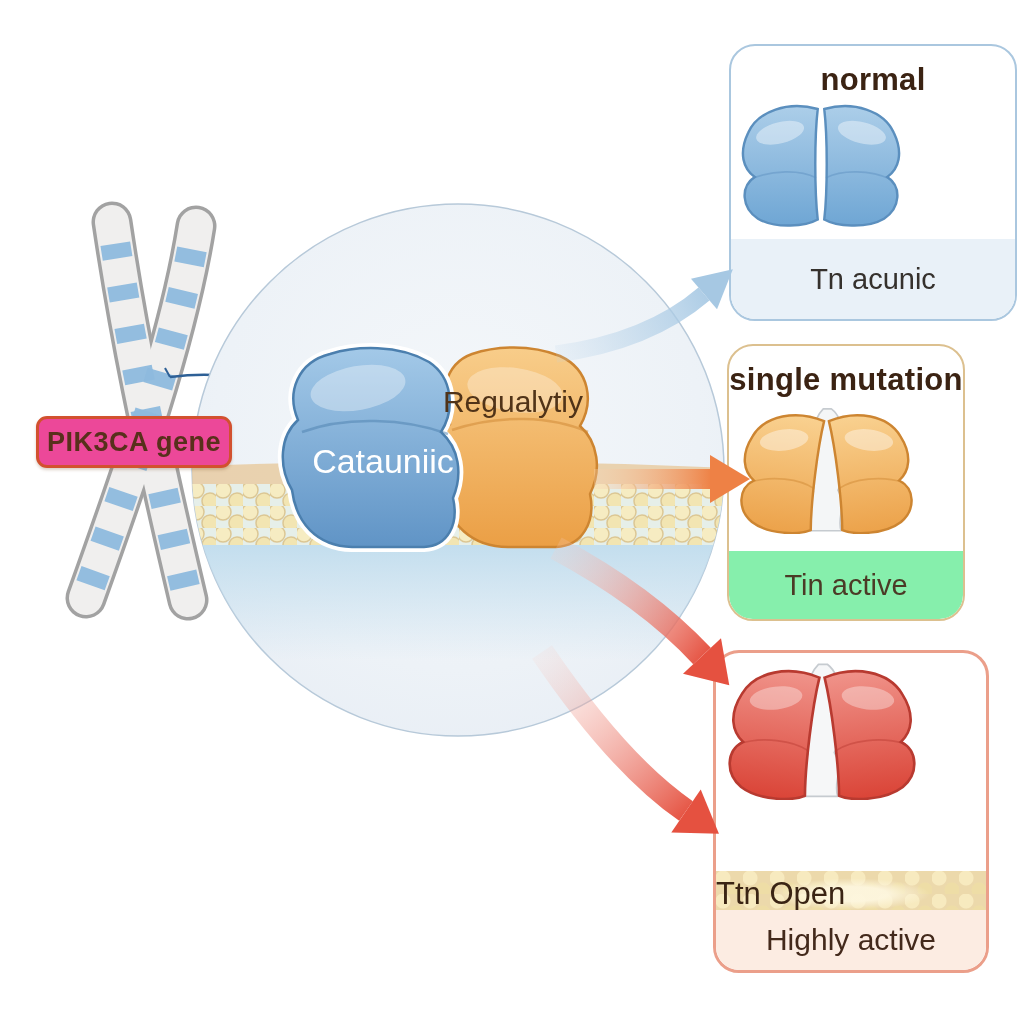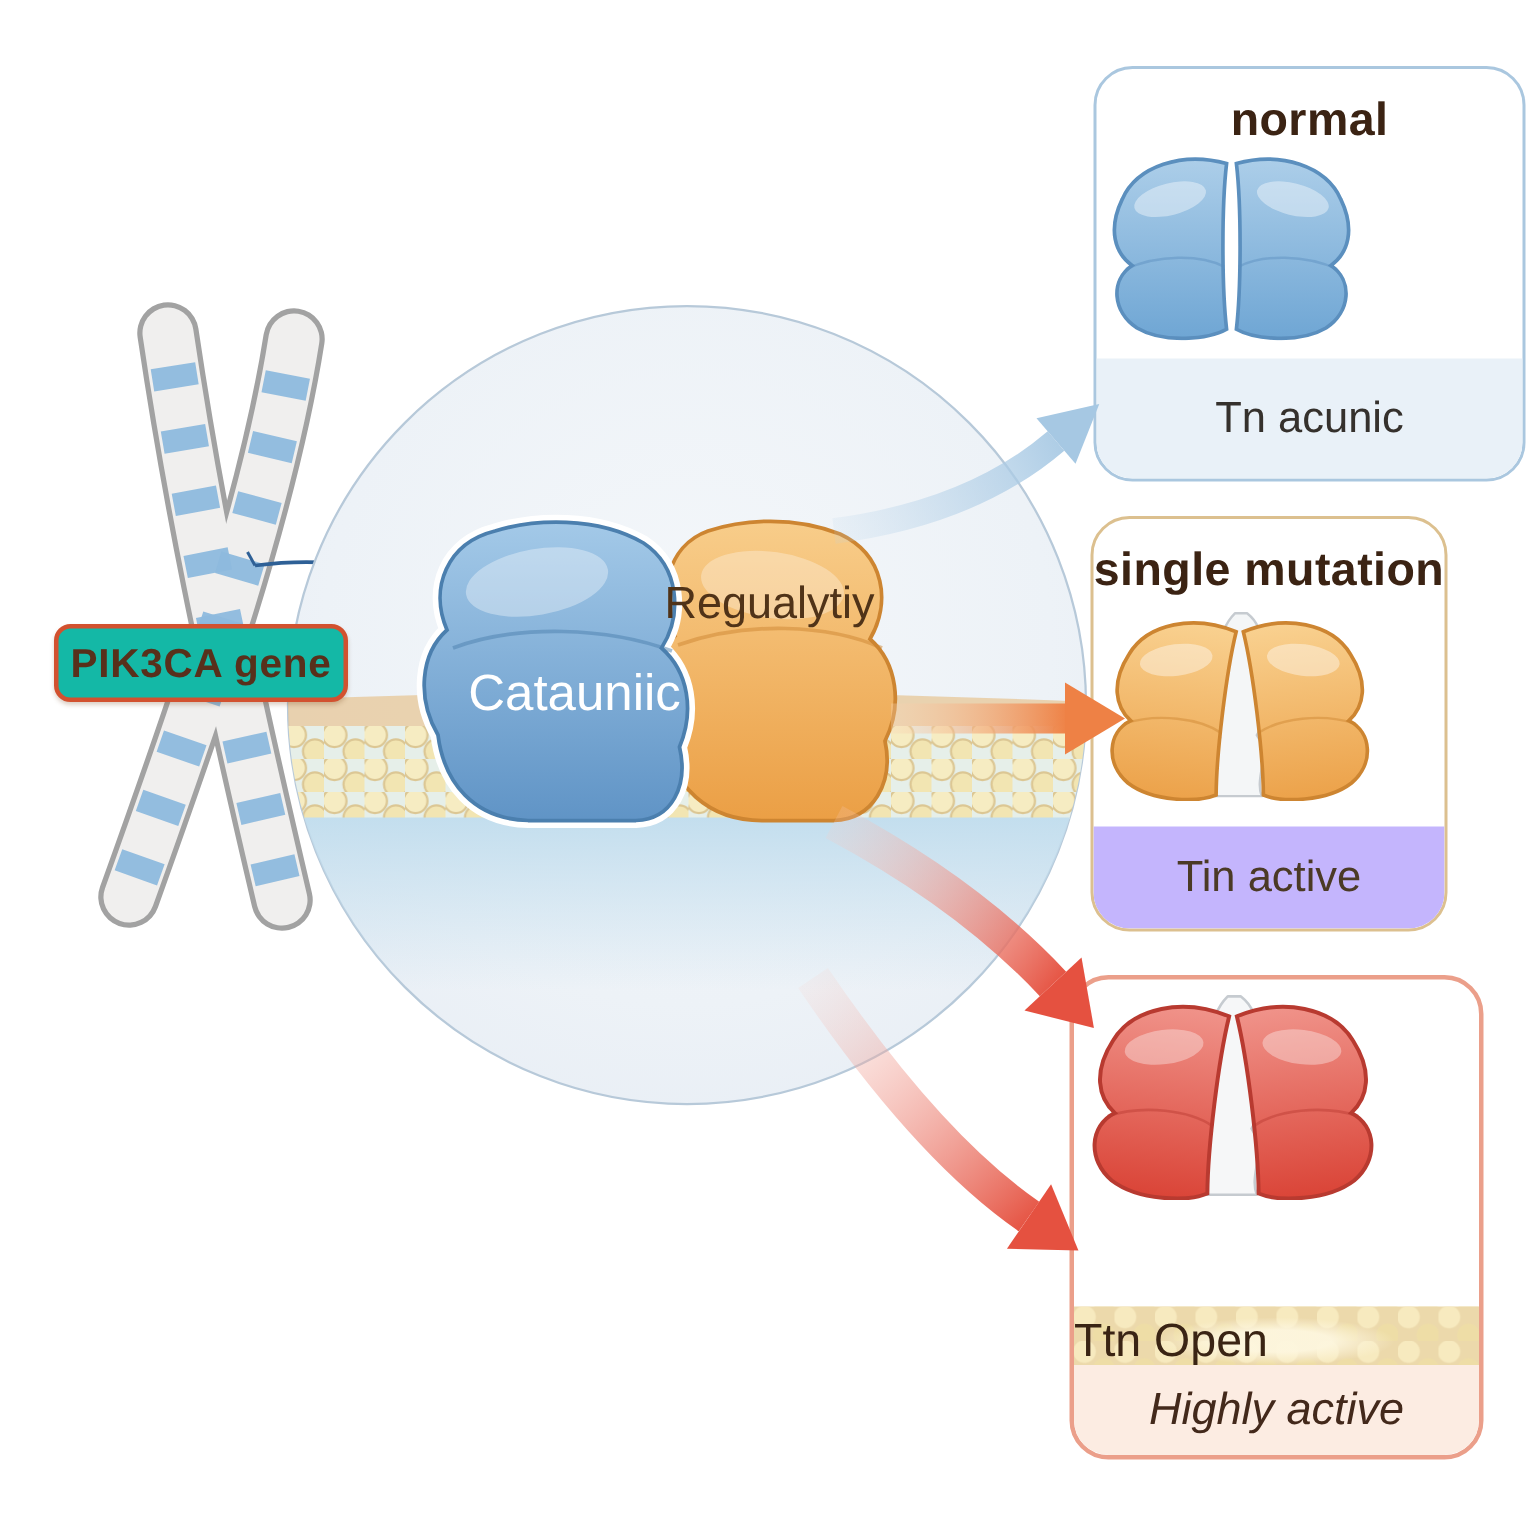--- a/index.html
+++ b/index.html
@@ -6,21 +6,21 @@
   .stage{
     position:relative;width:1024px;height:1024px;background:#ffffff;overflow:hidden;
     font-family:"Liberation Sans", sans-serif;
   }
   .stage svg{display:block;}
   #base-art{position:absolute;left:0;top:0;z-index:1;}
   #arrow-art{position:absolute;left:0;top:0;z-index:4;pointer-events:none;}
 
   .gene-label{
     position:absolute;left:36px;top:416px;width:190px;height:46px;z-index:3;
-    background:#14b8a6;border:3px solid #d2512f;border-radius:11px;
+    background:#ec4899;border:3px solid #d2512f;border-radius:11px;
     box-shadow:0 2px 3px rgba(120,70,30,.25);
     display:flex;align-items:center;justify-content:center;
     font-size:27px;font-weight:bold;color:#58301b;letter-spacing:.5px;
   }
 
   .panel{
     position:absolute;z-index:3;background:#ffffff;border-radius:26px;
     box-sizing:border-box;text-align:center;overflow:hidden;
   }
   .panel-normal{left:729px;top:44px;width:288px;height:277px;border:2px solid #aac7df;}
@@ -30,22 +30,22 @@
   .panel-title{
     margin-top:16px;font-size:31px;font-weight:bold;color:#3b2313;letter-spacing:.3px;
   }
   .panel-protein{margin-top:6px;}
   .status-strip{
     position:absolute;left:0;right:0;bottom:0;
     display:flex;align-items:center;justify-content:center;
     border-radius:0 0 23px 23px;
   }
   .panel-normal .status-strip{height:80px;background:#e9f1f8;}
-  .panel-single .status-strip{height:68px;background:#c4b5fd;}
-  .panel-double .status-strip{height:60px;background:#fcece2;font-style:italic;}
+  .panel-single .status-strip{height:68px;background:#86efac;}
+  .panel-double .status-strip{height:60px;background:#fcece2;}
   .status-text{font-size:29px;color:#35312d;}
   .panel-single .status-text{color:#4b3a26;}
   .panel-double .status-text{font-size:30px;color:#43291b;}
 
   .membrane-band{
     position:absolute;left:0;right:0;top:218px;height:46px;
     background-color:#ecd9ab;
     background-image:
       radial-gradient(ellipse 105px 21px at 50% 50%, rgba(253,246,222,.95) 35%, rgba(253,246,222,0) 75%),
       radial-gradient(circle at 7px 7px, #f7eabf 7px, rgba(0,0,0,0) 8px),

